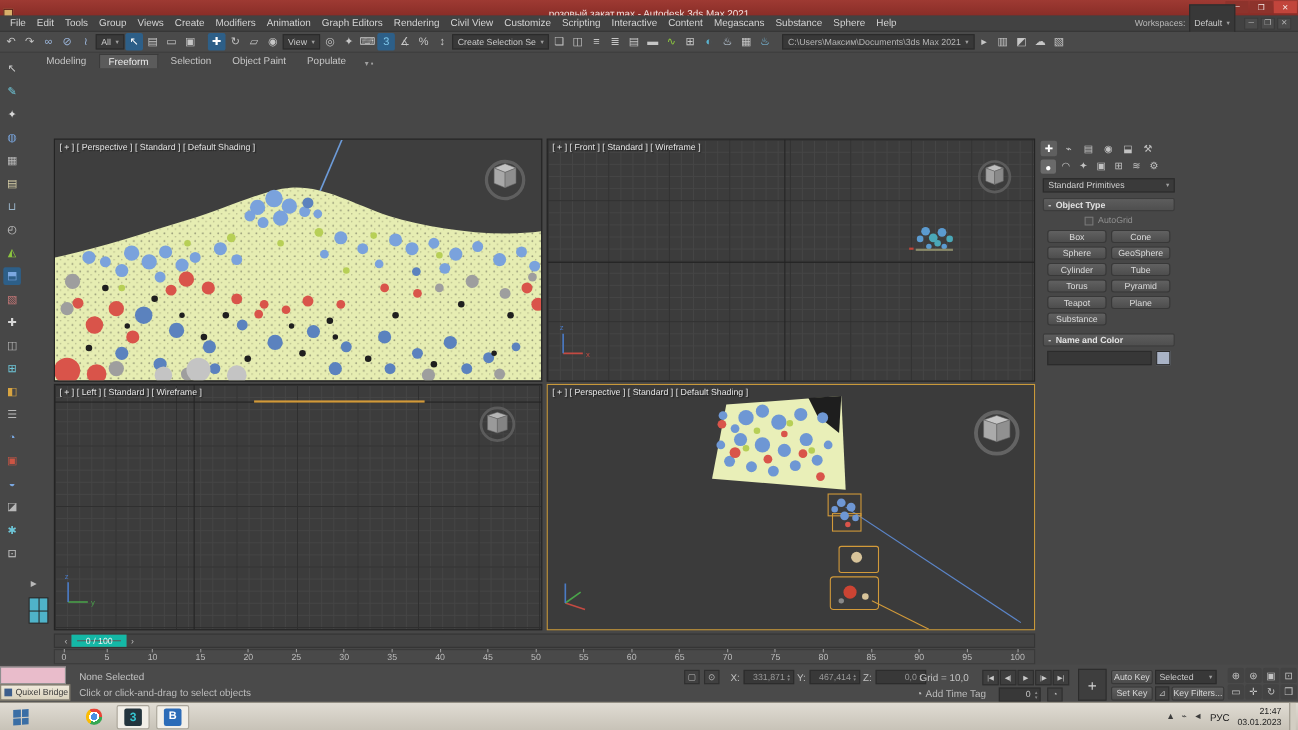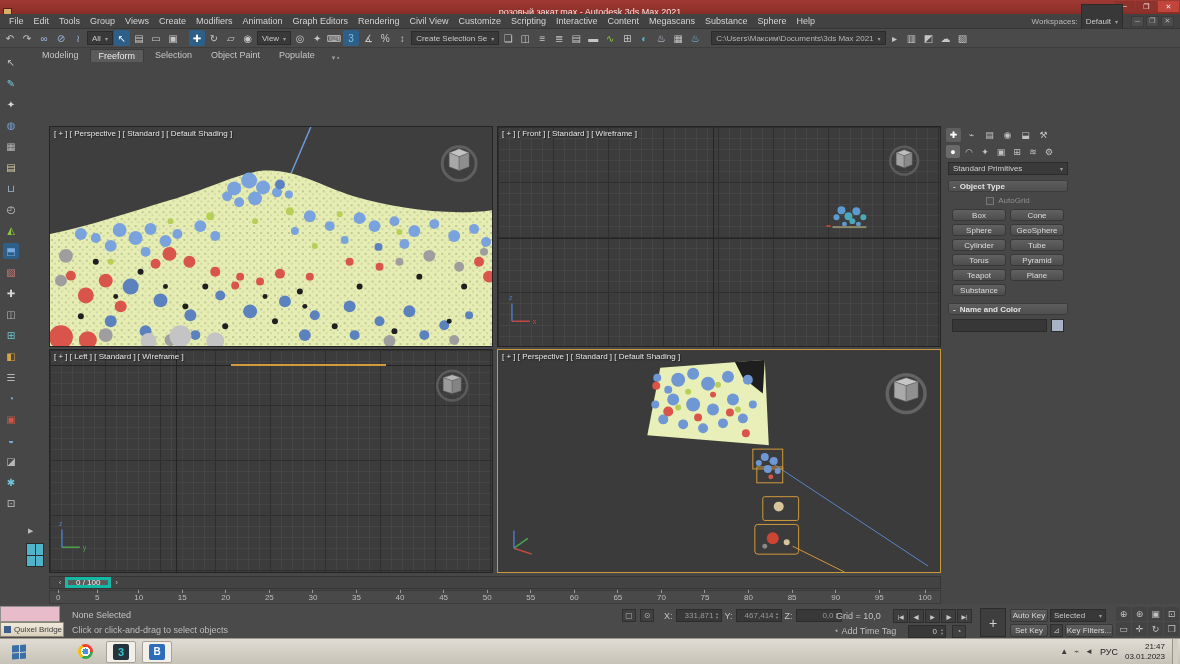--- a/index.html
+++ b/index.html
@@ -101,21 +101,21 @@
     justify-content:center;cursor:default;white-space:nowrap;}
   .name-row{display:flex;gap:4px;padding:4px 8px;align-items:center;}
   .name-input{flex:1;height:13px;background:#373737;border:1px solid #2b2b2b;}
   .color-swatch{width:13px;height:13px;background:#a9b3c6;border:1px solid #2b2b2b;}
 
   
   .trackbar{position:absolute;left:49px;top:576px;width:892px;height:13px;background:#434343;
     border:1px solid #353535;display:flex;align-items:center;}
   .tb-handle{display:flex;align-items:center;margin-left:6px;gap:1px;}
   .tb-arrow{color:#bdbdbd;font-size:8px;width:8px;text-align:center;}
-  .tb-value{background:#5c5c5c;border:3px solid #14b8a6;color:#f0f0f0;font-size:8px;
+  .tb-value{background:#5c5c5c;border:5px solid #14b8a6;color:#f0f0f0;font-size:8px;
     padding:0 8px;height:11px;display:flex;align-items:center;}
   .ruler{position:absolute;left:49px;top:590px;width:892px;height:14px;background:#494949;
     border:1px solid #3a3a3a;display:flex;justify-content:space-between;
     align-items:flex-end;padding:0 8px 1px 6px;}
   .tick{color:#bdbdbd;font-size:8px;display:flex;flex-direction:column;align-items:center;gap:0px;}
   .tick::before{content:"";width:1px;height:3px;background:#9a9a9a;}
 
   
   .status-area{position:absolute;left:0;top:604px;width:100%;height:34px;background:#4a4a4a;}
   .listener{position:absolute;left:0;top:2px;width:60px;height:16px;background:#e9bccb;

